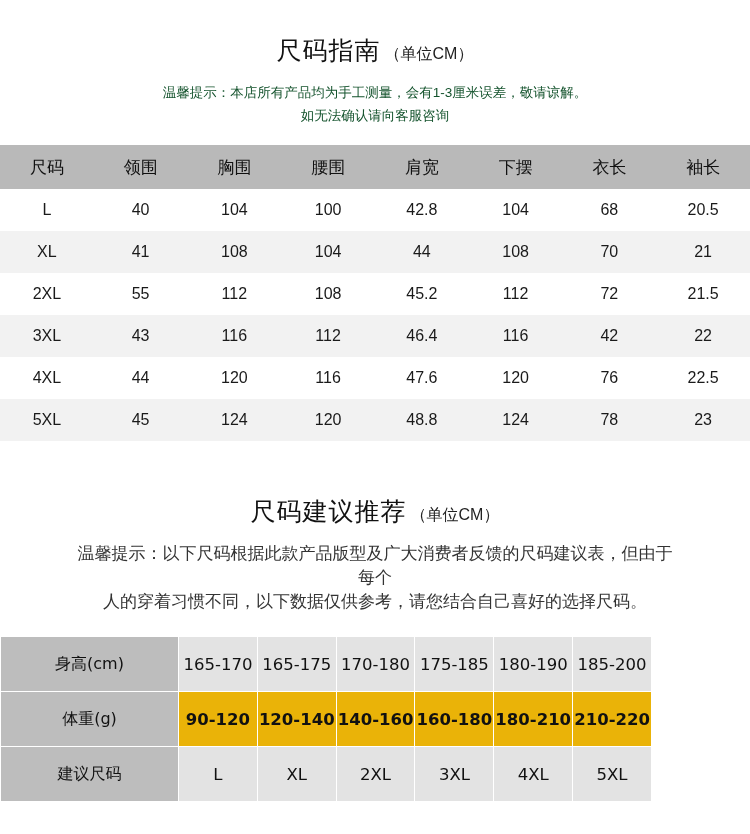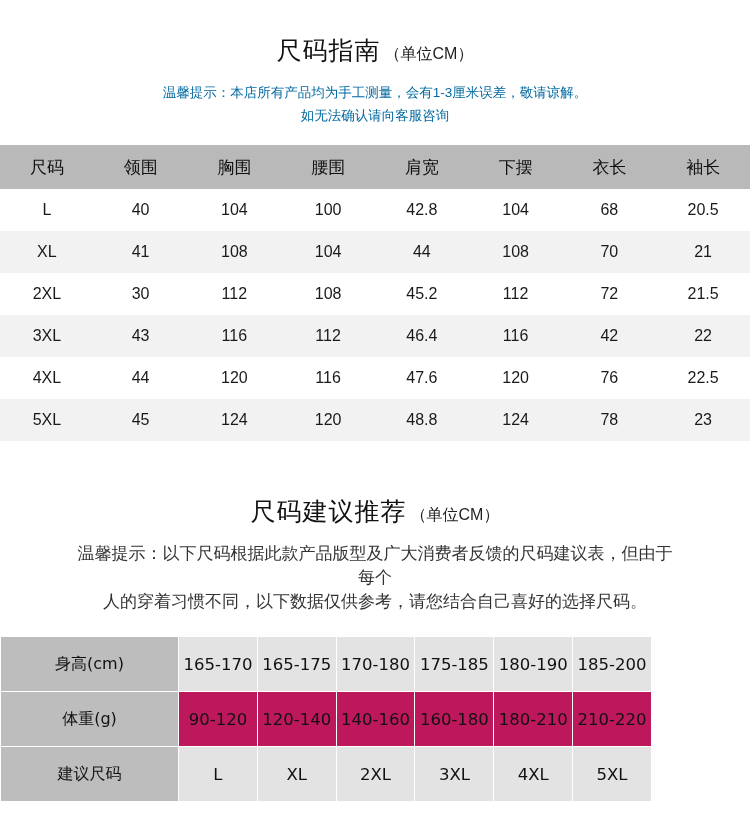--- a/index.html
+++ b/index.html
@@ -31,21 +31,21 @@
     color: #111;
   }
   .title-unit {
     font-size: 16px;
     color: #222;
     margin-left: 4px;
   }
   .tip {
     text-align: center;
     font-size: 13.5px;
-    color: #0369a1;
+    color: #14532d;
     line-height: 23px;
     margin-top: 14px;
   }
 
   table.size-table {
     border-collapse: collapse;
     width: 750px;
     margin-top: 18px;
     table-layout: fixed;
   }
@@ -101,21 +101,21 @@
     font-size: 16.5px;
     color: #111;
     font-family: "DejaVu Sans", sans-serif;
   }
   table.rec-table td.rowhead {
     background: #bdbdbd;
     width: 175px;
     font-size: 16px;
   }
   table.rec-table tr:nth-child(1) td.cell { background: #e3e3e3; }
-  table.rec-table tr:nth-child(2) td.cell { background: #be185d; }
+  table.rec-table tr:nth-child(2) td.cell { background: #eab308; font-weight: bold; }
   table.rec-table tr:nth-child(3) td.cell { background: #e3e3e3; }
   table.rec-table tr:nth-child(3) td.rowhead { background: #bdbdbd; }
 </style>
 </head>
 <body>
 
 <div class="page">
 
   <div class="title-row">
     <span class="title-main">尺码指南</span><span class="title-unit">（单位CM）</span>
@@ -155,21 +155,21 @@
         <td>41</td>
         <td>108</td>
         <td>104</td>
         <td>44</td>
         <td>108</td>
         <td>70</td>
         <td>21</td>
       </tr>
       <tr>
         <td>2XL</td>
-        <td>30</td>
+        <td>55</td>
         <td>112</td>
         <td>108</td>
         <td>45.2</td>
         <td>112</td>
         <td>72</td>
         <td>21.5</td>
       </tr>
       <tr>
         <td>3XL</td>
         <td>43</td>

